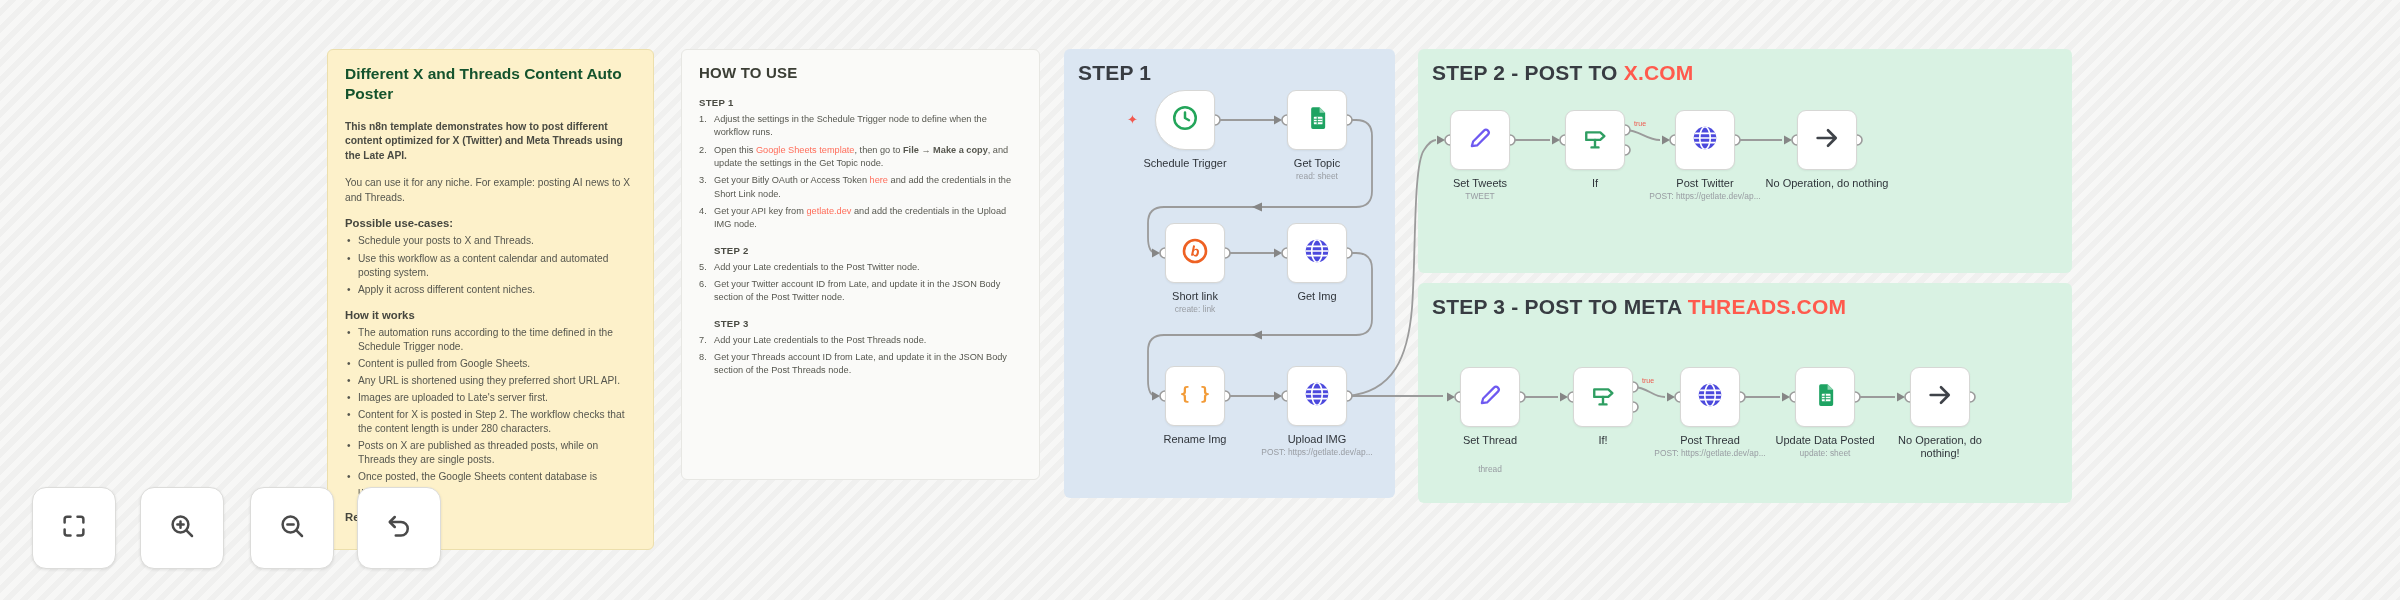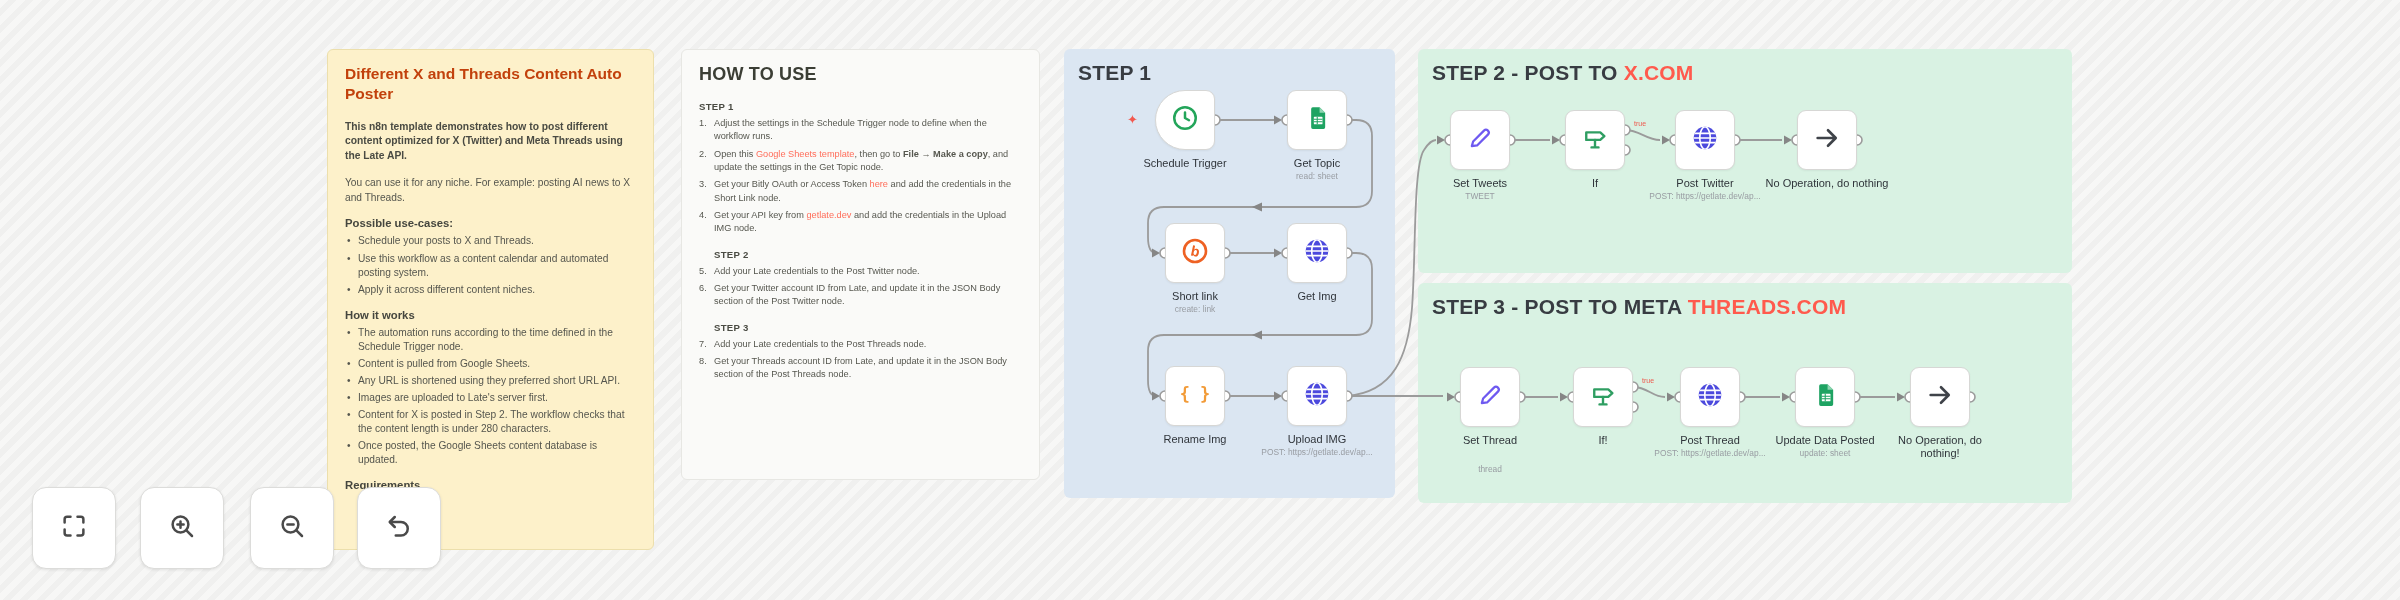--- a/index.html
+++ b/index.html
@@ -10,29 +10,29 @@
   .sticky{position:absolute;border-radius:6px;box-sizing:border-box;}
   .sticky-yellow{left:327px;top:49px;width:327px;height:501px;background:#fdf1ca;border:1px solid #ecdfac;padding:14px 17px;overflow:hidden;}
   .sticky-white{left:681px;top:49px;width:359px;height:431px;background:#fafaf8;border:1px solid #e7e7e3;padding:14px 17px;overflow:hidden;}
   .sec{position:absolute;border-radius:6px;box-sizing:border-box;padding:12px 14px;}
   .sec-blue{left:1064px;top:49px;width:331px;height:449px;background:#dbe6f2;}
   .sec-green2{left:1418px;top:49px;width:654px;height:224px;background:#d9f2e3;}
   .sec-green3{left:1418px;top:283px;width:654px;height:220px;background:#d9f2e3;}
   .sec-title{font-size:21px;font-weight:700;color:#383c42;letter-spacing:.2px;}
   .sec-title .accent{color:#ff5a4d;}
   
-  .ny-title{font-size:15.5px;line-height:1.28;font-weight:700;color:#c2410c;margin:0 0 9px 0;}
+  .ny-title{font-size:15.5px;line-height:1.28;font-weight:700;color:#14532d;margin:0 0 9px 0;}
   .ny-lead{font-size:10.3px;line-height:1.42;font-weight:700;color:#4a4b43;margin:16px 0 13px 0;}
   .ny-p{font-size:10.2px;line-height:1.42;color:#55564e;margin:0 0 12px 0;}
   .note-h{font-size:11.3px;font-weight:700;color:#45463e;margin:12px 0 5px 0;}
   .nlist{list-style:none;margin:0;padding:0;}
   .nlist li{position:relative;font-size:10.2px;line-height:1.38;color:#55564e;padding-left:13px;margin:3px 0;}
   .nlist li::before{content:"•";position:absolute;left:2px;top:0;color:#55564e;}
   
-  .nw-title{font-size:18px;font-weight:700;color:#3b3e35;margin:0 0 16px 0;letter-spacing:.2px;}
+  .nw-title{font-size:15px;font-weight:700;color:#3b3e35;margin:0 0 16px 0;letter-spacing:.2px;}
   .step-h{font-size:9.6px;font-weight:700;color:#4a4b43;margin:13px 0 5px 0;letter-spacing:.3px;}
   .howto-group:not(:first-child) .step-h{margin-left:15px;}
   .olist{list-style:none;margin:0;padding:0;}
   .olist li{position:relative;font-size:9.2px;line-height:1.45;color:#56574f;padding-left:15px;margin:0 0 4px 0;counter-increment:item;}
   .olist li::before{content:counter(item) ".";position:absolute;left:0;top:0;color:#56574f;}
   .seg-link{color:#ff6d5a;cursor:pointer;}
   .seg-bold{font-weight:700;}
   
   #wires{position:absolute;left:0;top:0;z-index:3;}
   #nodes{position:absolute;left:0;top:0;width:100%;height:100%;z-index:4;}
@@ -63,20 +63,21 @@
           <li>Use this workflow as a content calendar and automated posting system.</li>
           <li>Apply it across different content niches.</li>
         </ul>
         <div class="note-h">How it works</div>
         <ul class="nlist">
           <li>The automation runs according to the time defined in the Schedule Trigger node.</li>
           <li>Content is pulled from Google Sheets.</li>
           <li>Any URL is shortened using they preferred short URL API.</li>
           <li>Images are uploaded to Late's server first.</li>
           <li>Content for X is posted in Step 2. The workflow checks that the content length is under 280 characters.</li>
+          <li>Posts on X are published as threaded posts, while on Threads they are single posts.</li>
           <li>Once posted, the Google Sheets content database is updated.</li>
         </ul>
         <div class="note-h">Requirements</div>
       </div>
   </div>
 
   <div class="sticky sticky-white">
     <div class="nw-title">HOW TO USE</div>
     <div id="howto-groups">
         <div class="howto-group">

